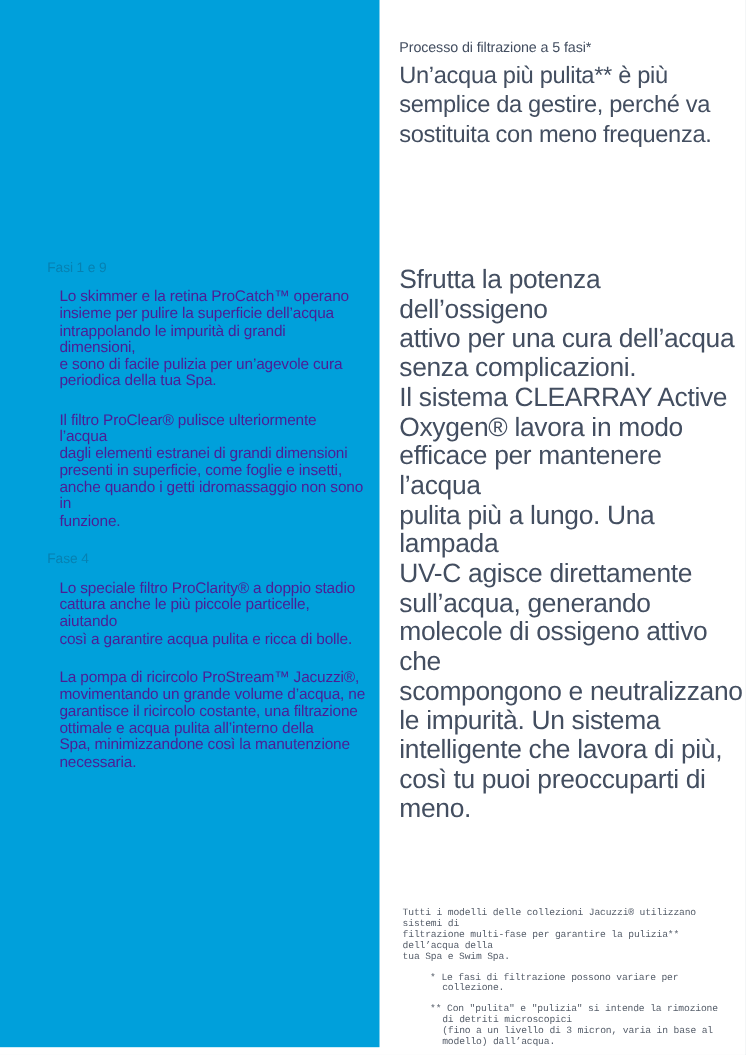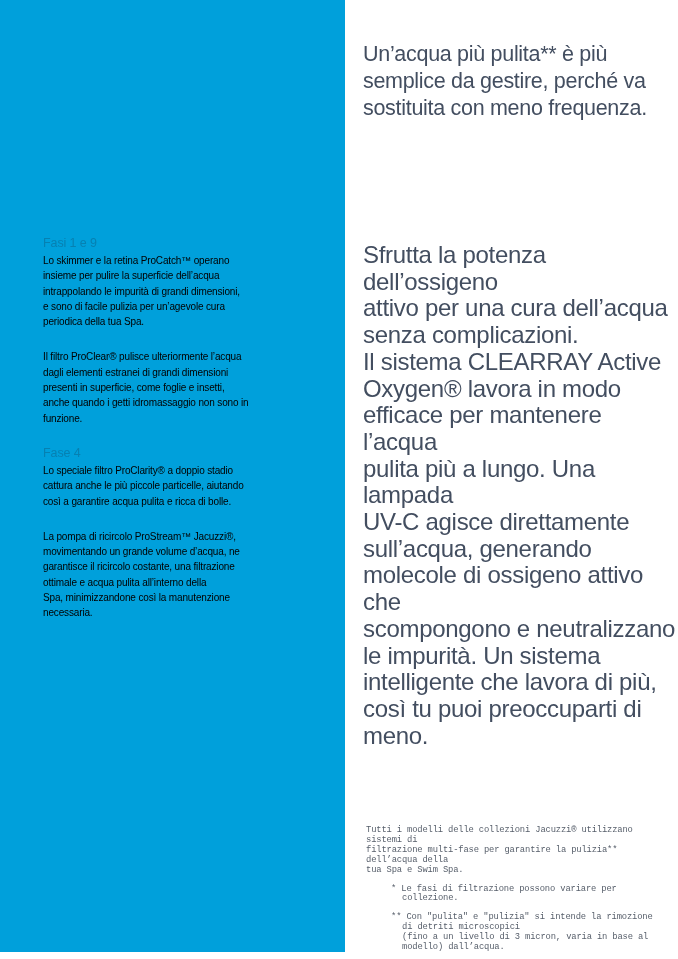--- a/index.html
+++ b/index.html
@@ -21,23 +21,23 @@
     position:absolute;left:43px;top:236px;width:300px;
   }
   .phase{margin-bottom:20px;}
   .phase-title{
     color:#0681b2;
     font-size:12.5px;line-height:15px;
     margin:0 0 2px 0;font-weight:400;
     letter-spacing:-0.1px;
   }
   .phase-body{
-    color:#000000;
-    font-size:10px;line-height:15.3px;
-    margin:0;white-space:pre-line;
+    color:#4c1d95;
+    font-size:14px;line-height:15.3px;
+    margin:11px;white-space:pre-line;
     letter-spacing:-0.15px;
   }
   
   .kicker{
     color:#434e60;
     font-size:13px;line-height:14px;
     margin:0;font-weight:400;
     letter-spacing:-0.1px;
   }
   .intro{
@@ -120,20 +120,21 @@
 garantisce il ricircolo costante, una filtrazione
 ottimale e acqua pulita all’interno della
 Spa, minimizzandone così la manutenzione
 necessaria.</p>
       </section>
 
     </div>
   </aside>
 
   <header class="intro">
+    <p class="kicker">Processo di filtrazione a 5 fasi*</p>
     <h1 class="intro-heading">Un’acqua più pulita** è più
 semplice da gestire, perché va
 sostituita con meno frequenza.</h1>
   </header>
 
   <main class="clearray">
     <p class="clearray-body">Sfrutta la potenza dell’ossigeno
 attivo per una cura dell’acqua
 senza complicazioni.
 Il sistema CLEARRAY Active

